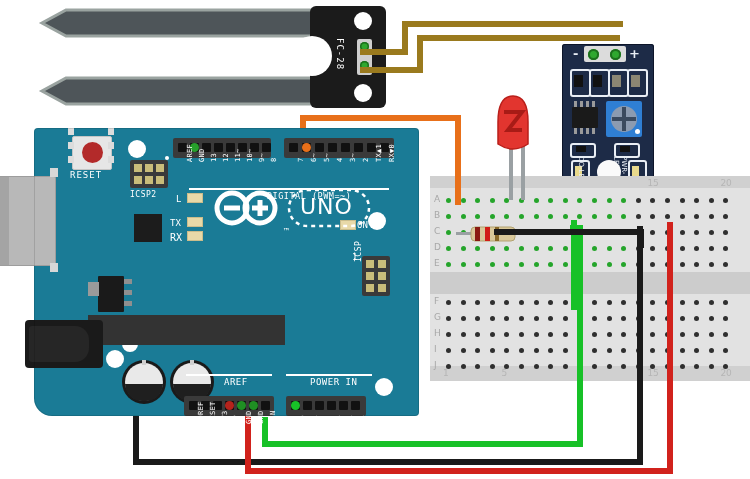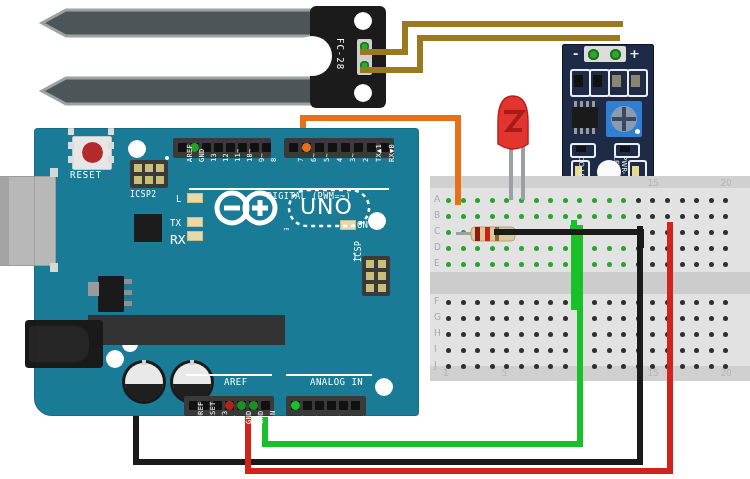--- a/index.html
+++ b/index.html
@@ -478,21 +478,21 @@
         <div class="pinlabel" style="left: 354px; top: 34px;">RX▼0</div>
       </div>
 
     <div class="wline" style="left:155px;top:60px;width:200px;"></div>
     <div class="lbl abs" style="left:233px;top:63px;font-size:8.5px;letter-spacing:.5px;">DIGITAL  (PWM=~)</div>
 
     <div class="lbl abs" style="left:142px;top:66px;font-size:9px;">L</div>
     <div class="led" style="left:153px;top:65px;"></div>
     <div class="lbl abs" style="left:136px;top:90px;font-size:9px;">TX</div>
     <div class="led" style="left:153px;top:89px;"></div>
-    <div class="lbl abs" style="left:136px;top:104px;font-size:13px;">RX</div>
+    <div class="lbl abs" style="left:136px;top:104px;font-size:10px;">RX</div>
     <div class="led" style="left:153px;top:103px;"></div>
 
     <div class="led" style="left:306px;top:92px;"></div>
     <div class="lbl abs" style="left:323px;top:92px;font-size:9px;">ON</div>
 
     <div class="abs" style="left:100px;top:86px;width:28px;height:28px;background:#1c1c1c;"></div>
 
     <svg class="abs" style="left:178px;top:60px;" width="70" height="40">
       <circle cx="20" cy="20" r="15" fill="none" stroke="#fff" stroke-width="5"></circle>
       <circle cx="48" cy="20" r="15" fill="none" stroke="#fff" stroke-width="5"></circle>
@@ -580,17 +580,17 @@
       </div>
     <div id="hdrAnalogLabels">
         <div class="pinlabel" style="left: 265px; top: 296px;">A0</div>
         <div class="pinlabel" style="left: 277px; top: 296px;">A1</div>
         <div class="pinlabel" style="left: 289px; top: 296px;">A2</div>
         <div class="pinlabel" style="left: 301px; top: 296px;">A3</div>
         <div class="pinlabel" style="left: 313px; top: 296px;">A4</div>
         <div class="pinlabel" style="left: 325px; top: 296px;">A5</div>
       </div>
     <div class="wline" style="left:252px;top:246px;width:86px;"></div>
-    <div class="lbl abs" style="left:276px;top:249px;font-size:9px;letter-spacing:.5px;">ANALOG IN</div>
+    <div class="lbl abs" style="left:276px;top:249px;font-size:9px;letter-spacing:.5px;">POWER IN</div>
     <div class="abs" style="left:341px;top:250px;width:18px;height:18px;border-radius:50%;background:#fff;"></div>
   </div>
 
 </div>
 
 </body></html>

